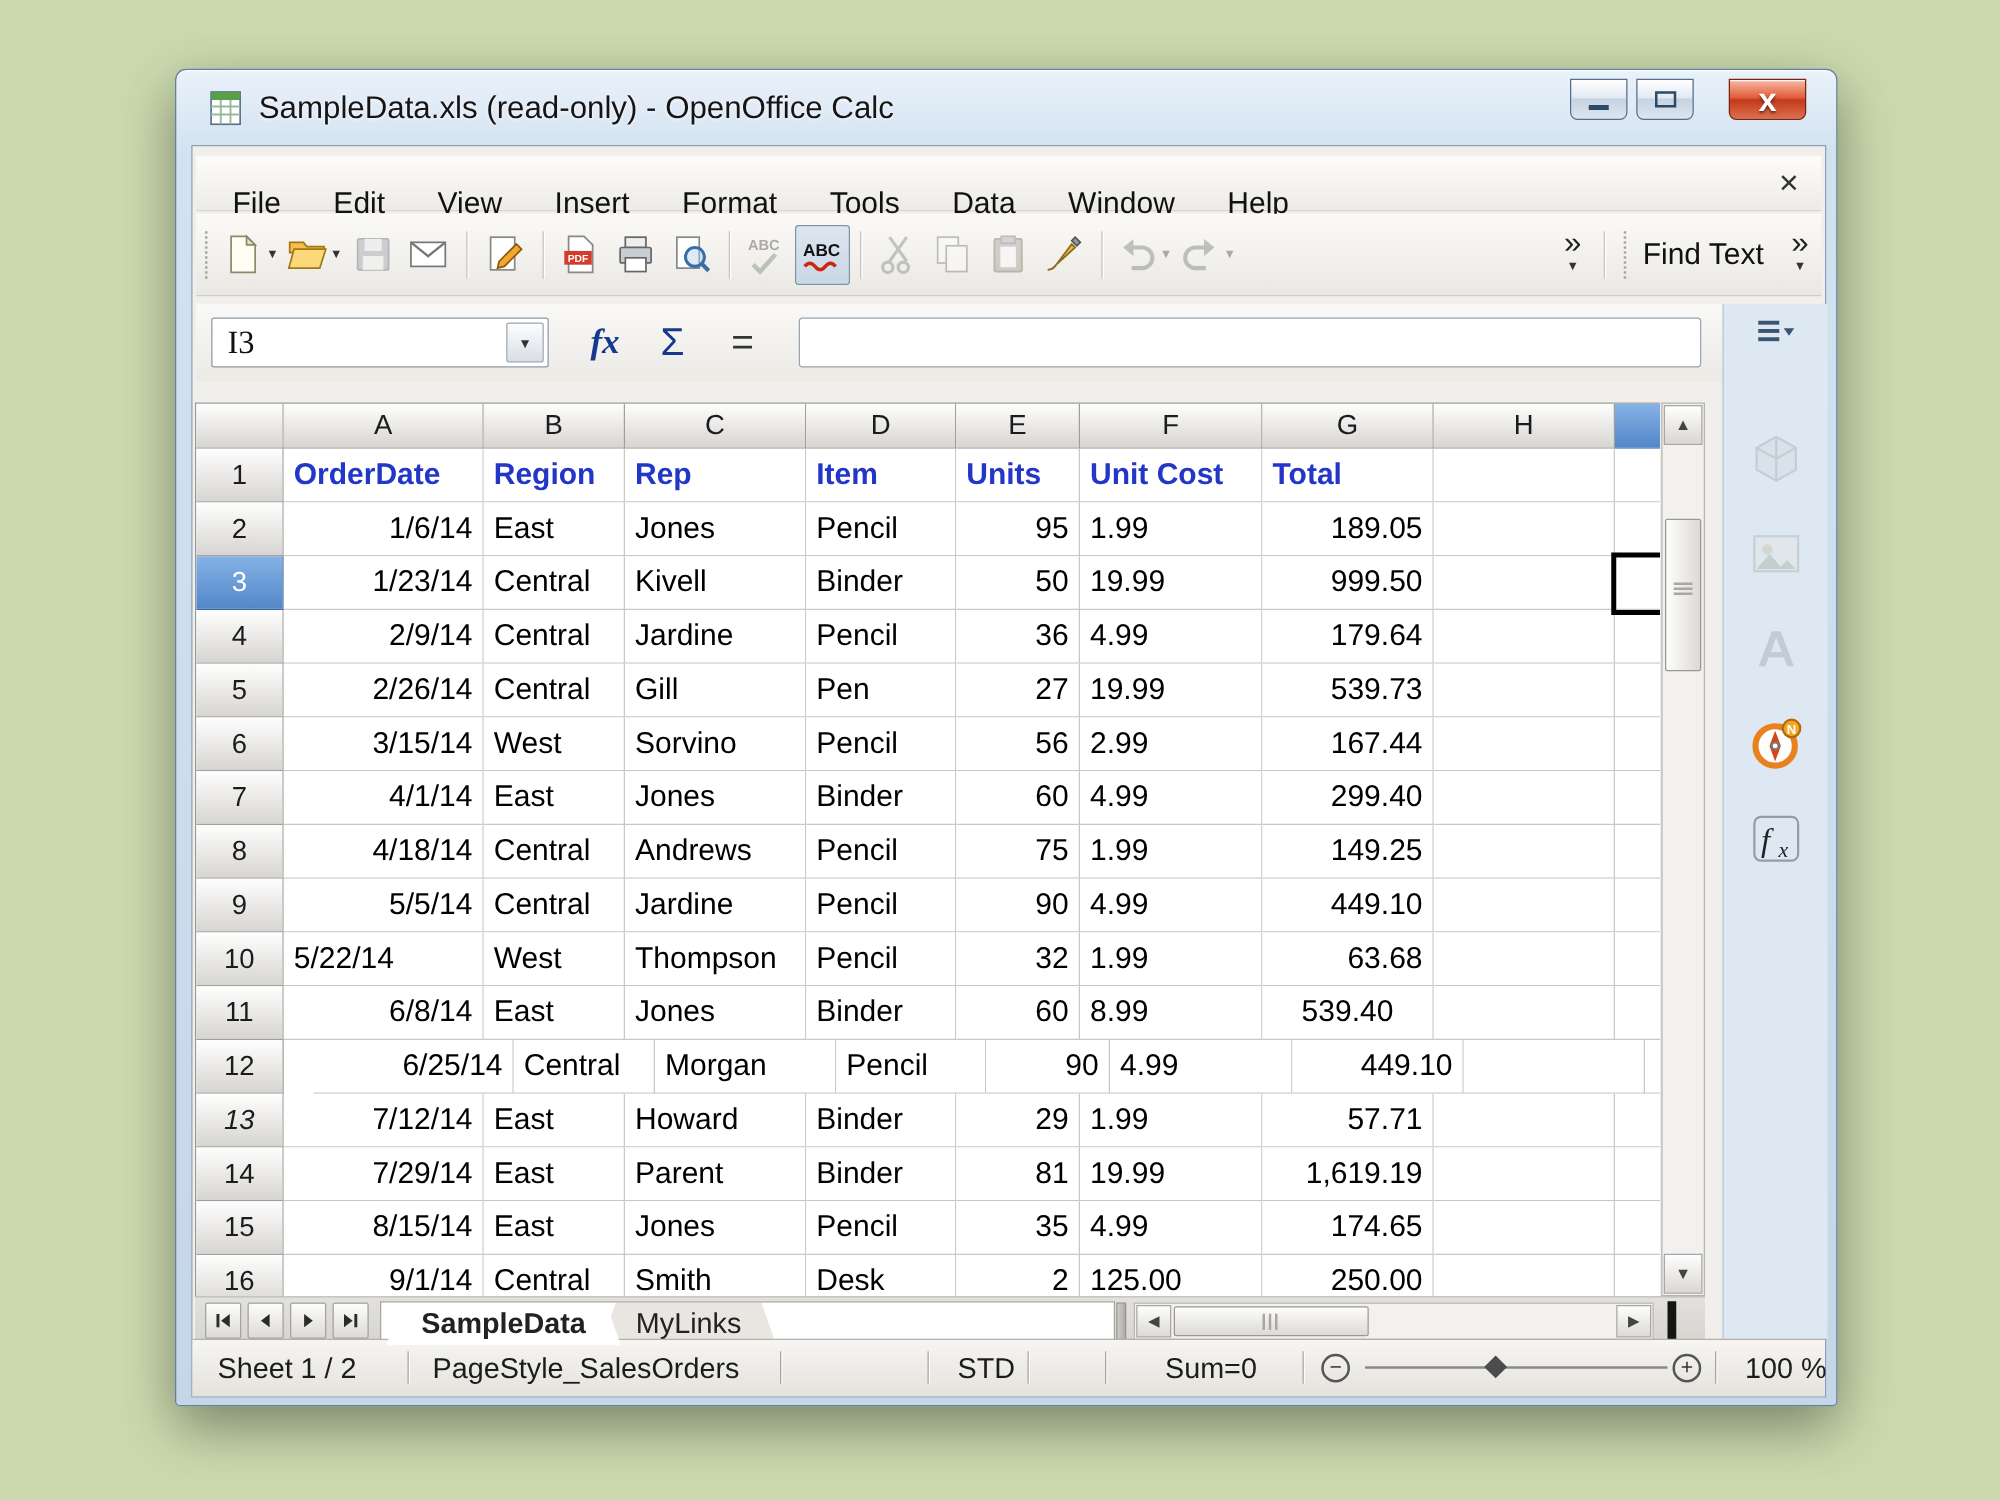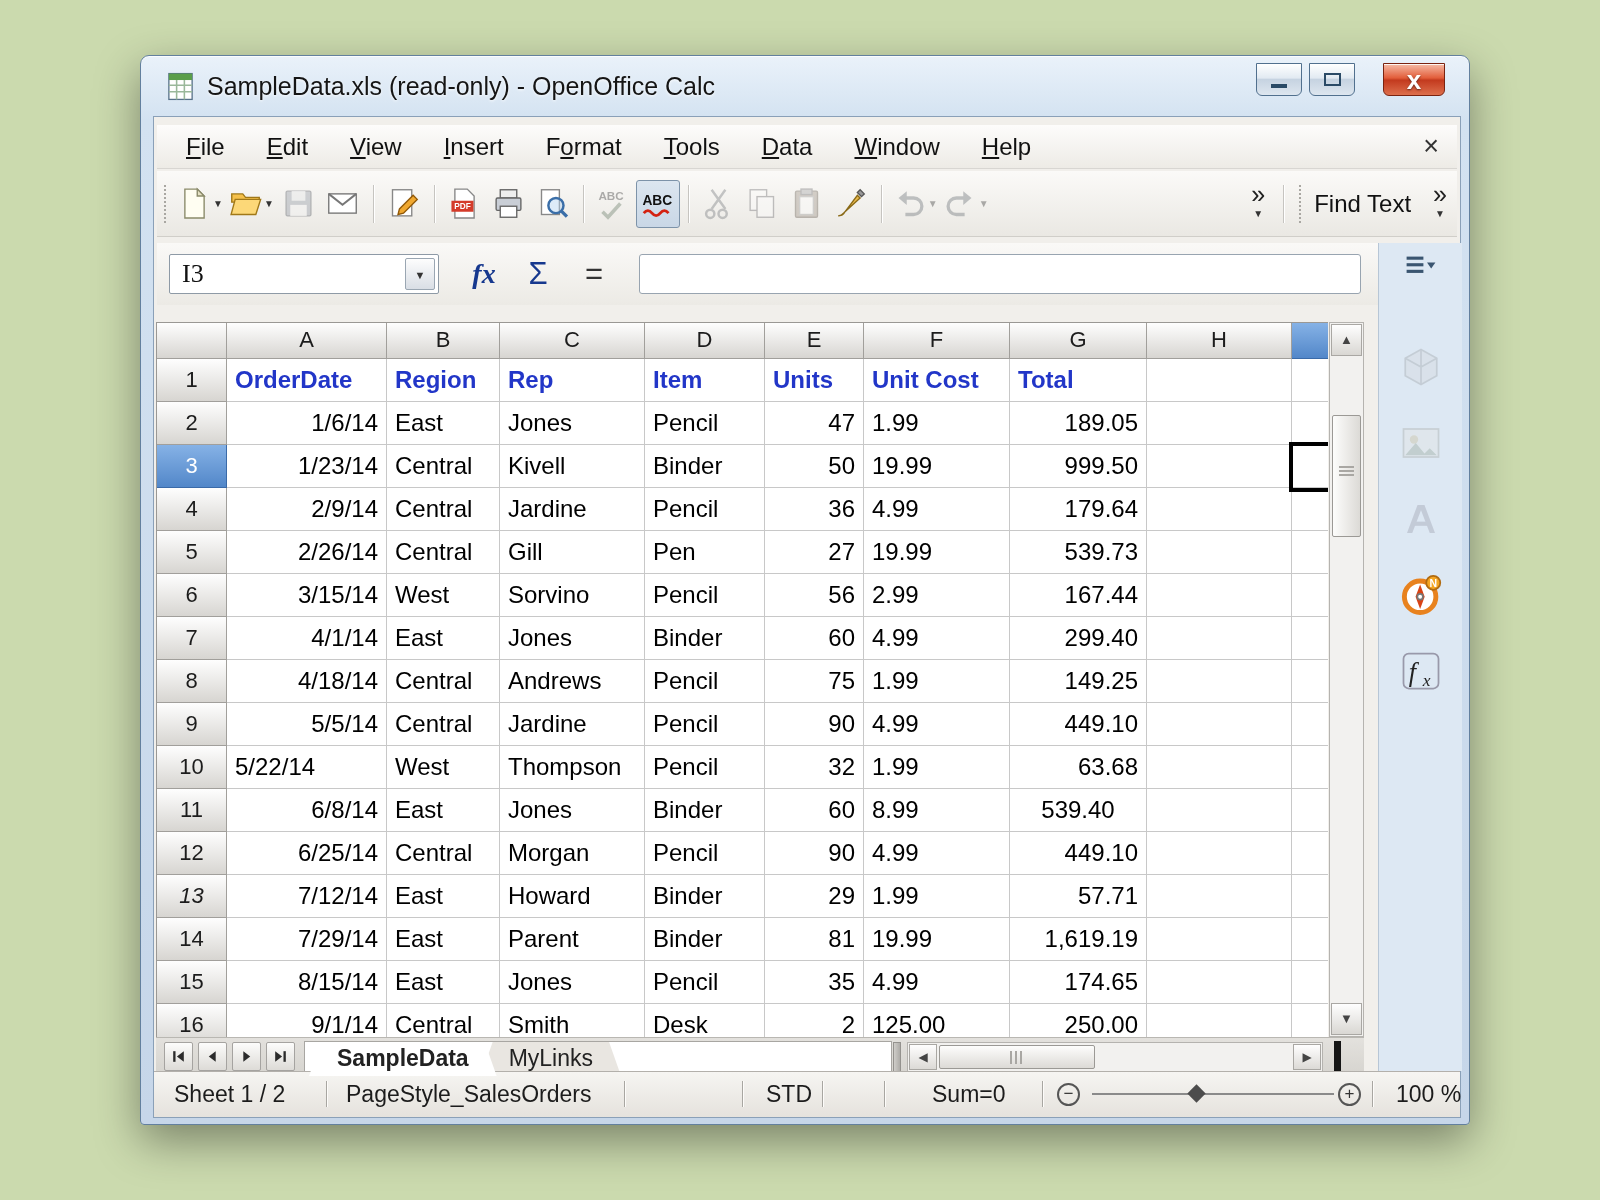--- a/index.html
+++ b/index.html
@@ -29,21 +29,21 @@
 
   
   .panel{position:absolute;left:12px;right:8px;top:60px;bottom:6px;
     background:#f1efeb;border:1px solid #8aa0b8;}
 
   
   .menubar{position:absolute;left:3px;right:3px;top:8px;height:44px;
     background:linear-gradient(#fdfcfb,#edebe6);border-bottom:1px solid #d8d6d2;
     display:flex;align-items:center;font-size:24px;color:#111;}
   .menu-items{display:flex;align-items:center;margin-left:8px;}
-  .menu-item{padding:0 21px;height:40px;line-height:40px;white-space:nowrap;}
+  .menu-item{padding:16px 21px;height:40px;line-height:40px;white-space:nowrap;}
   .doc-close{margin-left:auto;margin-right:18px;font-size:27px;color:#333;line-height:1;}
 
   
   .toolbar{position:absolute;left:3px;right:3px;top:54px;height:66px;
     background:linear-gradient(#fbfaf8,#eae8e3);border-bottom:1px solid #d0cec9;
     display:flex;align-items:center;}
   .tb-grip{width:0;height:38px;border-left:2px dotted #a9a7a2;margin:0 9px 0 7px;}
   .tb-main{display:flex;align-items:center;}
   .tb-btn{min-width:44px;height:50px;display:flex;align-items:center;justify-content:center;padding:0 3px;}
   .tb-ic svg{width:33px;height:33px;display:block;}
@@ -389,21 +389,21 @@
           <div class="g-cell g-h1" style="width: 137px; text-align: left;">Total</div>
           <div class="g-cell" style="width: 145px;"></div>
           <div class="g-cell" style="width: 37px;"></div>
         </div>
         <div class="g-row">
           <div class="g-cell g-rowhead" style="width: 70px;">2</div>
           <div class="g-cell" style="width: 160px; text-align: right;">1/6/14</div>
           <div class="g-cell" style="width: 113px; text-align: left;">East</div>
           <div class="g-cell" style="width: 145px; text-align: left;">Jones</div>
           <div class="g-cell" style="width: 120px; text-align: left;">Pencil</div>
-          <div class="g-cell" style="width: 99px; text-align: right;">47</div>
+          <div class="g-cell" style="width: 99px; text-align: right;">95</div>
           <div class="g-cell" style="width: 146px; text-align: left;">1.99</div>
           <div class="g-cell" style="width: 137px; text-align: right;">189.05</div>
           <div class="g-cell" style="width: 145px;"></div>
           <div class="g-cell" style="width: 37px;"></div>
         </div>
         <div class="g-row">
           <div class="g-cell g-rowhead sel" style="width: 70px;">3</div>
           <div class="g-cell" style="width: 160px; text-align: right;">1/23/14</div>
           <div class="g-cell" style="width: 113px; text-align: left;">Central</div>
           <div class="g-cell" style="width: 145px; text-align: left;">Kivell</div>
@@ -505,21 +505,21 @@
           <div class="g-cell" style="width: 145px; text-align: left;">Jones</div>
           <div class="g-cell" style="width: 120px; text-align: left;">Binder</div>
           <div class="g-cell" style="width: 99px; text-align: right;">60</div>
           <div class="g-cell" style="width: 146px; text-align: left;">8.99</div>
           <div class="g-cell" style="width: 137px; text-align: center;">539.40</div>
           <div class="g-cell" style="width: 145px;"></div>
           <div class="g-cell" style="width: 37px;"></div>
         </div>
         <div class="g-row">
           <div class="g-cell g-rowhead" style="width: 70px;">12</div>
-          <div class="g-cell" style="width: 160px; text-align: right;">6/25/14</div>
+          <div class="g-cell" style="width: 160px; text-align: right; margin-left: 24px;">6/25/14</div>
           <div class="g-cell" style="width: 113px; text-align: left;">Central</div>
           <div class="g-cell" style="width: 145px; text-align: left;">Morgan</div>
           <div class="g-cell" style="width: 120px; text-align: left;">Pencil</div>
           <div class="g-cell" style="width: 99px; text-align: right;">90</div>
           <div class="g-cell" style="width: 146px; text-align: left;">4.99</div>
           <div class="g-cell" style="width: 137px; text-align: right;">449.10</div>
           <div class="g-cell" style="width: 145px;"></div>
           <div class="g-cell" style="width: 37px;"></div>
         </div>
         <div class="g-row">

